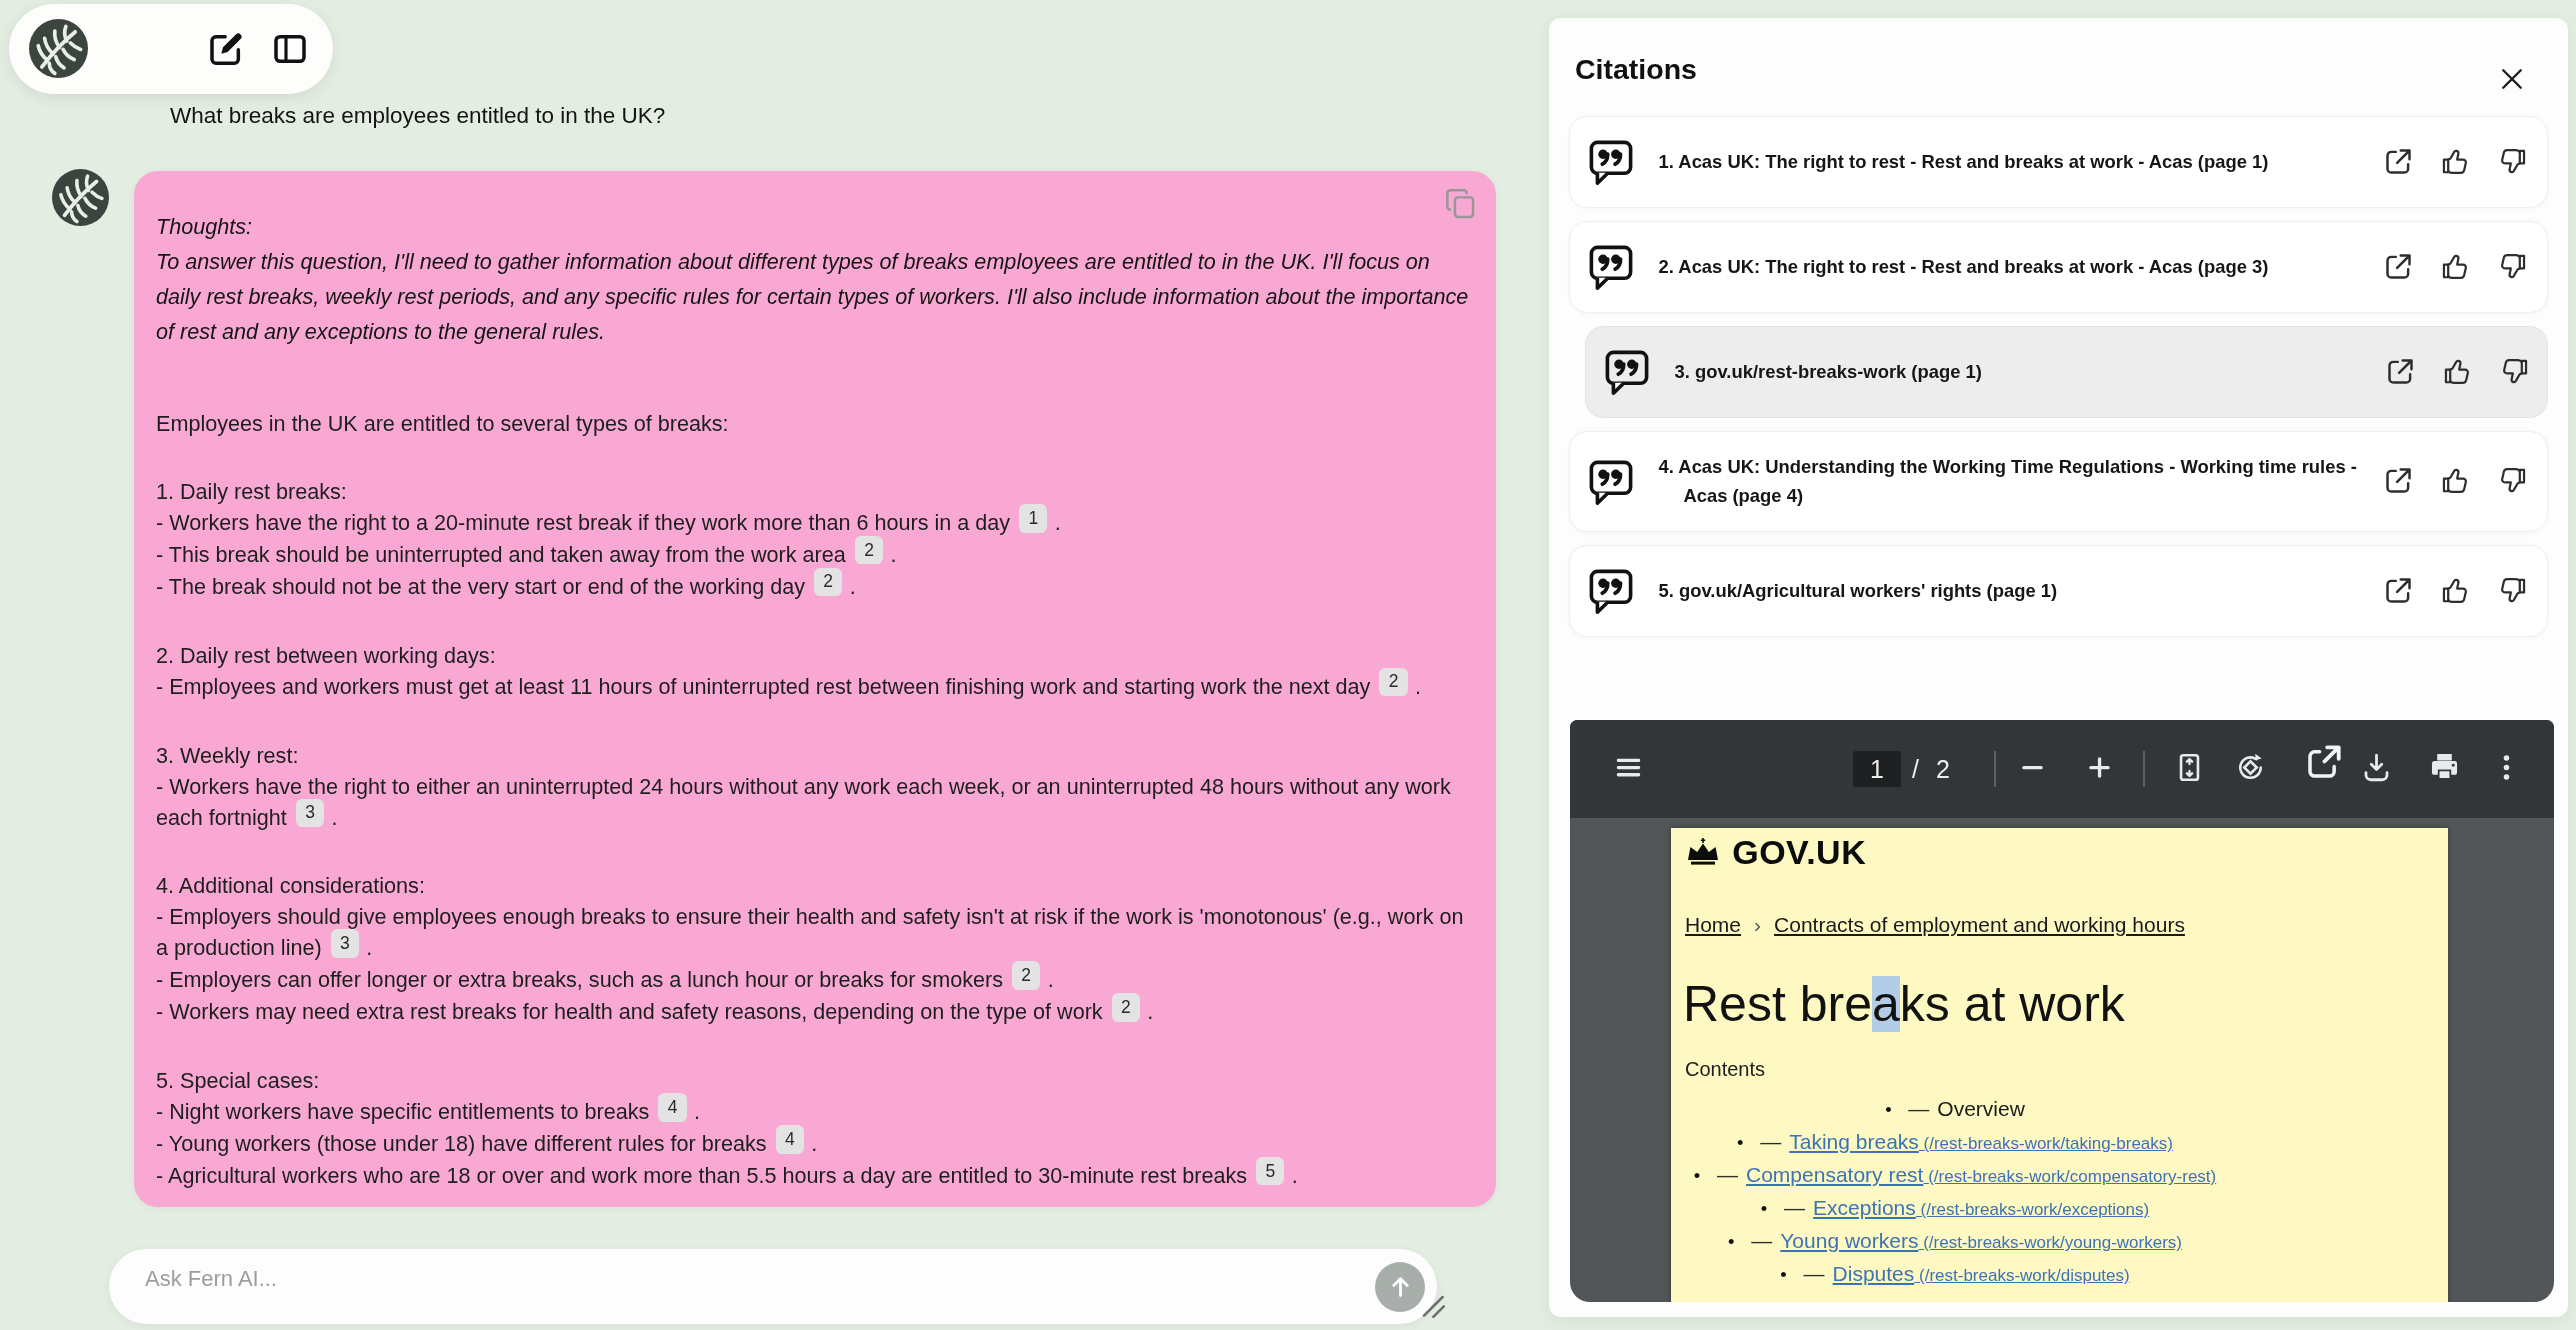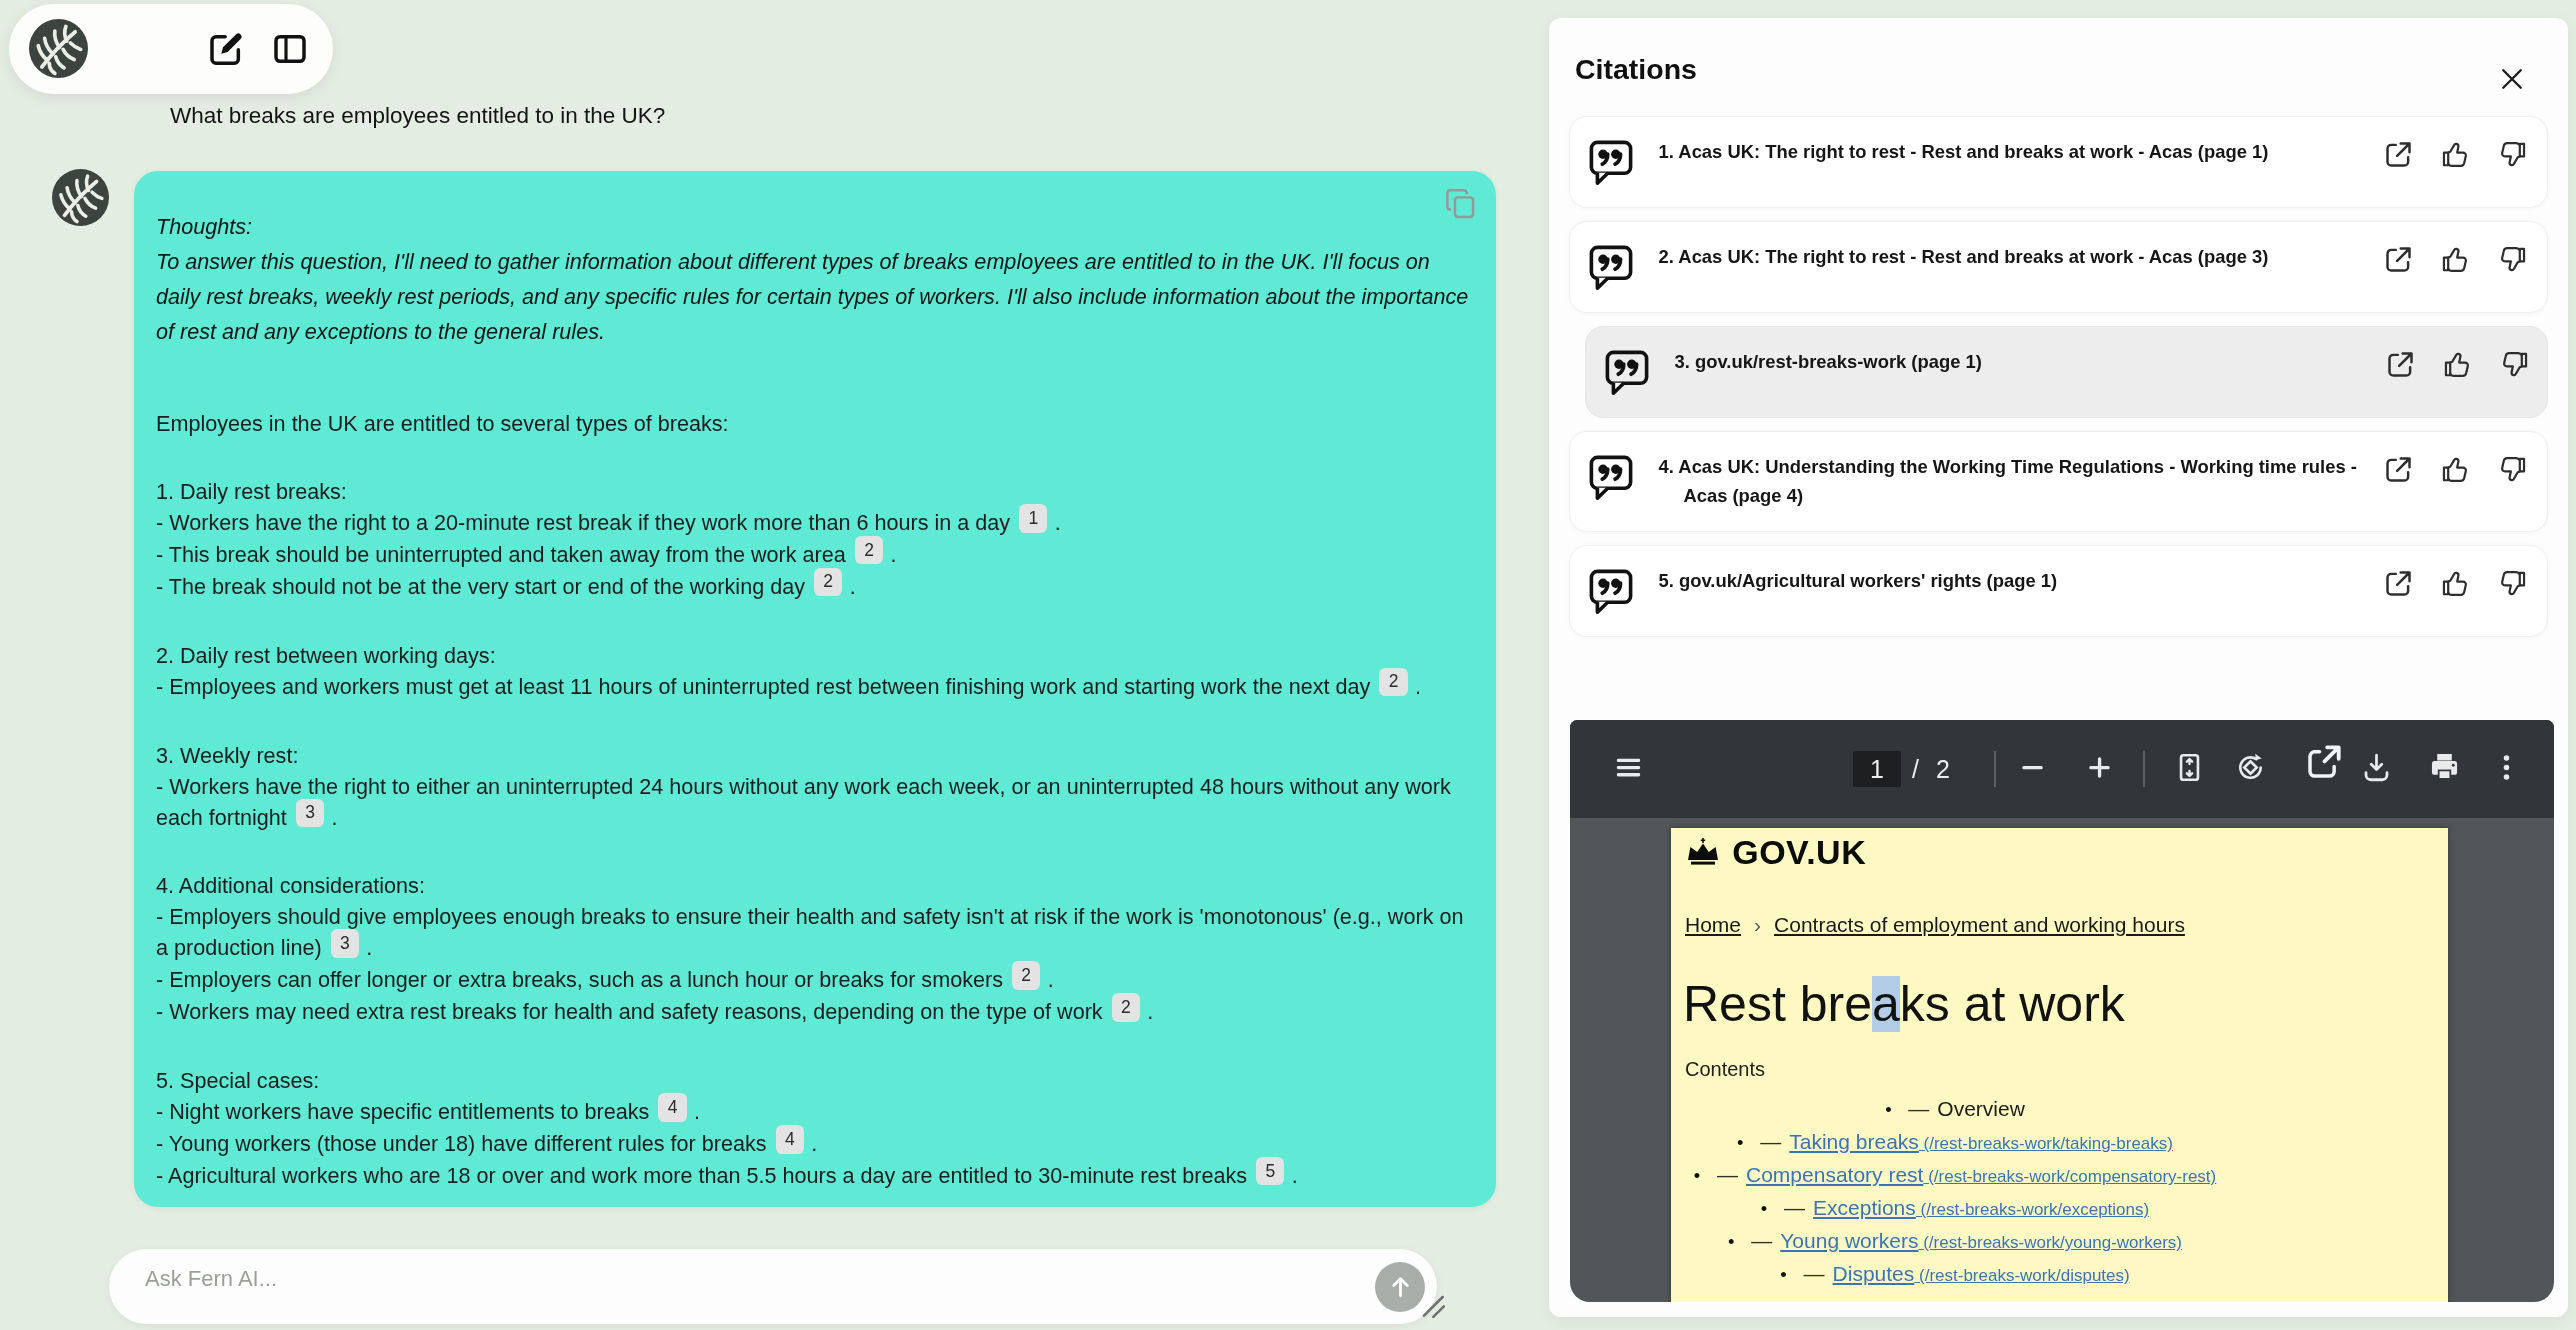--- a/index.html
+++ b/index.html
@@ -14,21 +14,21 @@
   .logo-circle{position:absolute;left:20px;top:15.6px;width:59px;height:59px;}
   .pill-btn{position:absolute;top:25px;width:42px;height:42px;border:none;background:transparent;padding:0;cursor:pointer;}
   .pill-btn svg{width:40px;height:40px;}
   .btn-newchat{left:196px;}
   .btn-sidebar{left:260px;}
 
   
   .question{position:absolute;left:170px;top:103px;font-size:22.5px;color:#141414;}
   .avatar{position:absolute;left:52px;top:169px;width:57px;height:57px;}
   .card{position:absolute;left:134px;top:171px;width:1362px;height:1036px;border-radius:24px;
-        background:#5eead4;box-shadow:0 1.8px 7.4px rgba(0,0,0,.05);overflow:hidden;
+        background:#f9a8d4;box-shadow:0 1.8px 7.4px rgba(0,0,0,.05);overflow:hidden;
         padding:38px 22px 0 22px;}
   .copy-btn{position:absolute;top:14.7px;right:16.6px;width:37px;height:37px;border:none;background:transparent;padding:0;cursor:pointer;}
   .copy-btn svg{width:35px;height:35px;}
   .thoughts{font-style:italic;font-size:21.6px;line-height:35px;color:#151515;}
   .intro{margin-top:59px;font-size:21.6px;line-height:31px;}
   .sec{margin-top:37px;}
   .sec-title,.msg-line{font-size:21.6px;line-height:31px;color:#1e1e1e;}
   .badge{display:inline-block;position:relative;top:-6.4px;margin:0 7.4px 0 9.2px;
          background:var(--c-badge,#e3e3e3);color:#2b2b2b;border-radius:6.4px;
          font-size:17.5px;line-height:19.3px;padding:4.6px 9.2px;cursor:pointer;}
@@ -44,21 +44,21 @@
   .send-btn svg{width:29px;height:29px;margin-top:2.8px;}
   .grip{position:absolute;left:1417px;top:1290px;width:28px;height:28px;}
 
   
   .panel{position:absolute;left:1549px;top:18.4px;width:1019px;height:1299px;border-radius:12px;
          background:#fdfdfd;box-shadow:0 3.7px 16.6px rgba(0,0,0,.06);}
   .panel-title{position:absolute;left:26px;top:35px;font-size:28.5px;font-weight:bold;color:#101010;}
   .close-btn{position:absolute;right:40px;top:46px;width:33px;height:33px;border:none;background:transparent;padding:0;cursor:pointer;}
   .close-btn svg{width:28px;height:28px;}
   .cit-list{position:absolute;left:20px;right:20px;top:98px;}
-  .cit-card{display:flex;align-items:flex-start;background:#ffffff;border:1.4px solid #efefee;
+  .cit-card{display:flex;align-items:center;background:#ffffff;border:1.4px solid #efefee;
             border-radius:18.4px;box-shadow:0 0.9px 4.6px rgba(0,0,0,.04);margin-bottom:13px;
             padding:21px 16.6px;cursor:pointer;}
   .cit-card.selected{background:var(--c-selected,#ededed);border-color:#e4e4e4;box-shadow:none;margin-left:16px;}
   .q-icon{flex:0 0 48px;height:48px;}
   .cit-title{flex:0 0 708px;margin-left:24px;font-size:18.4px;font-weight:bold;line-height:28.5px;color:#161616;
              padding-left:1.35em;text-indent:-1.35em;}
   .cit-actions{display:flex;align-items:center;margin-left:auto;gap:22px;}
   .cit-actions button{border:none;background:transparent;padding:0;cursor:pointer;width:35px;height:35px;}
   .cit-actions svg{width:33px;height:33px;}
 

